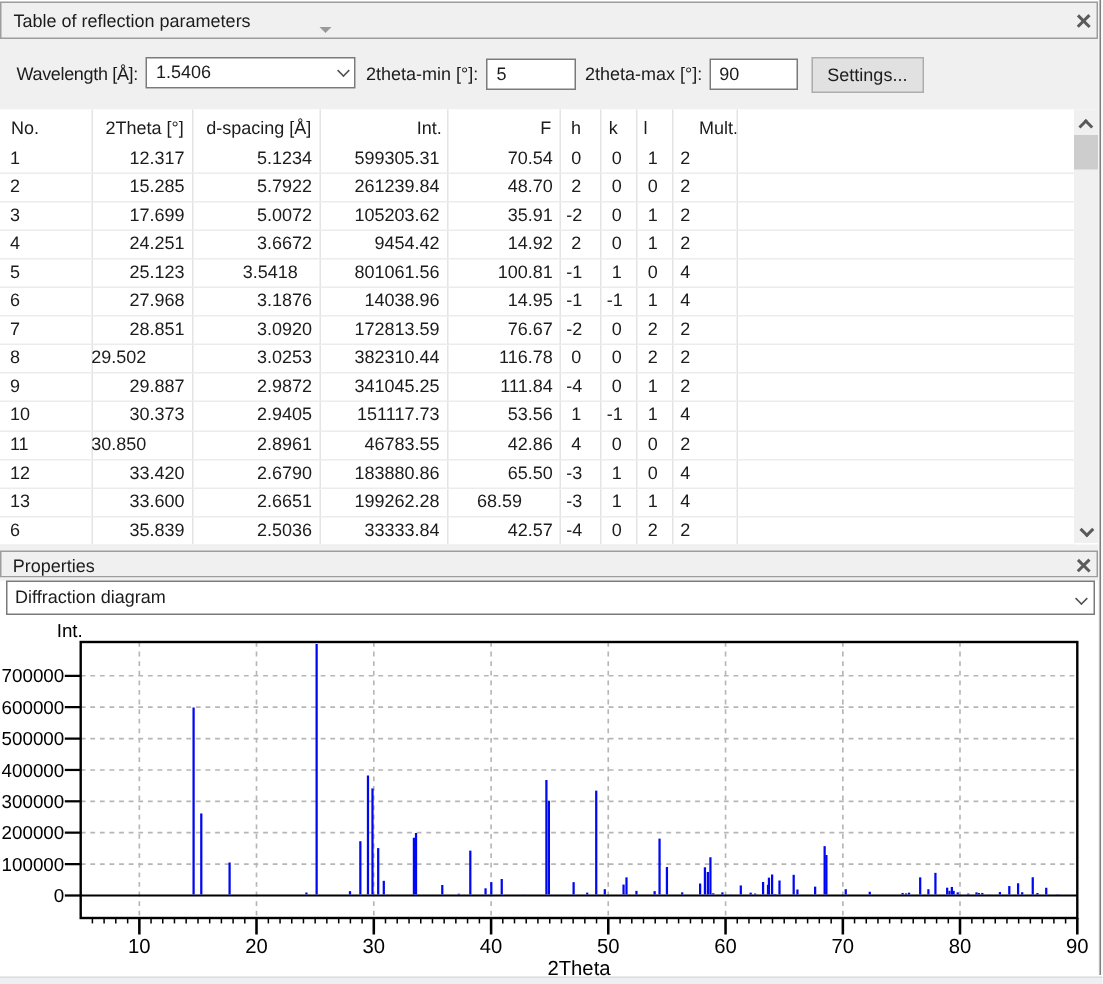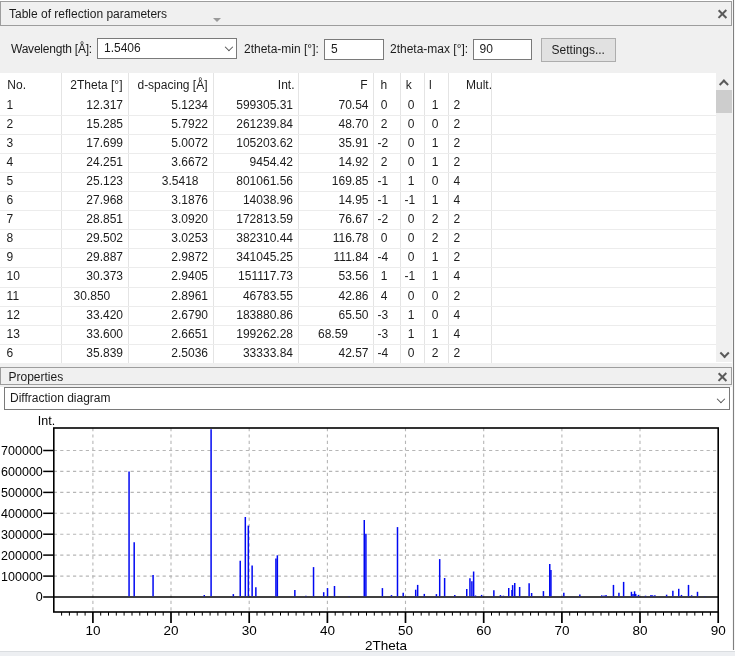--- a/index.html
+++ b/index.html
@@ -103,21 +103,21 @@
 <div class="c " style="left:212.5px;top:153.01px;width:85.0px;height:19.07px;text-align:right;padding-right:4.5px;">9454.42</div>
 <div class="c " style="left:297.5px;top:153.01px;width:75.5px;height:19.07px;text-align:right;padding-right:4.5px;">14.92</div>
 <div class="c " style="left:373.0px;top:153.01px;width:27.0px;height:19.07px;text-align:left;padding-left:4.5px;"> 2</div>
 <div class="c " style="left:400.0px;top:153.01px;width:24.0px;height:19.07px;text-align:left;padding-left:4.5px;"> 0</div>
 <div class="c " style="left:424.0px;top:153.01px;width:24.0px;height:19.07px;text-align:left;padding-left:4.5px;"> 1</div>
 <div class="c " style="left:448.0px;top:153.01px;width:42.6px;height:19.07px;text-align:left;padding-left:5.5px;">2</div>
 <div class="c " style="left:0.0px;top:172.08px;width:60.8px;height:19.07px;text-align:left;padding-left:6.6px;">5</div>
 <div class="c " style="left:60.8px;top:172.08px;width:66.7px;height:19.07px;text-align:right;padding-right:4.5px;">25.123</div>
 <div class="c " style="left:127.5px;top:172.08px;width:91px;height:19.07px;text-align:right;padding-right:20px;">3.5418</div>
 <div class="c " style="left:212.5px;top:172.08px;width:85.0px;height:19.07px;text-align:right;padding-right:4.5px;">801061.56</div>
-<div class="c " style="left:297.5px;top:172.08px;width:75.5px;height:19.07px;text-align:right;padding-right:4.5px;">169.85</div>
+<div class="c " style="left:297.5px;top:172.08px;width:75.5px;height:19.07px;text-align:right;padding-right:4.5px;">100.81</div>
 <div class="c " style="left:373.0px;top:172.08px;width:27.0px;height:19.07px;text-align:left;padding-left:4.5px;">-1</div>
 <div class="c " style="left:400.0px;top:172.08px;width:24.0px;height:19.07px;text-align:left;padding-left:4.5px;"> 1</div>
 <div class="c " style="left:424.0px;top:172.08px;width:24.0px;height:19.07px;text-align:left;padding-left:4.5px;"> 0</div>
 <div class="c " style="left:448.0px;top:172.08px;width:42.6px;height:19.07px;text-align:left;padding-left:5.5px;">4</div>
 <div class="c " style="left:0.0px;top:191.15px;width:60.8px;height:19.07px;text-align:left;padding-left:6.6px;">6</div>
 <div class="c " style="left:60.8px;top:191.15px;width:66.7px;height:19.07px;text-align:right;padding-right:4.5px;">27.968</div>
 <div class="c " style="left:127.5px;top:191.15px;width:85.0px;height:19.07px;text-align:right;padding-right:4.5px;">3.1876</div>
 <div class="c " style="left:212.5px;top:191.15px;width:85.0px;height:19.07px;text-align:right;padding-right:4.5px;">14038.96</div>
 <div class="c " style="left:297.5px;top:191.15px;width:75.5px;height:19.07px;text-align:right;padding-right:4.5px;">14.95</div>
 <div class="c " style="left:373.0px;top:191.15px;width:27.0px;height:19.07px;text-align:left;padding-left:4.5px;">-1</div>
@@ -127,21 +127,21 @@
 <div class="c " style="left:0.0px;top:210.22px;width:60.8px;height:19.07px;text-align:left;padding-left:6.6px;">7</div>
 <div class="c " style="left:60.8px;top:210.22px;width:66.7px;height:19.07px;text-align:right;padding-right:4.5px;">28.851</div>
 <div class="c " style="left:127.5px;top:210.22px;width:85.0px;height:19.07px;text-align:right;padding-right:4.5px;">3.0920</div>
 <div class="c " style="left:212.5px;top:210.22px;width:85.0px;height:19.07px;text-align:right;padding-right:4.5px;">172813.59</div>
 <div class="c " style="left:297.5px;top:210.22px;width:75.5px;height:19.07px;text-align:right;padding-right:4.5px;">76.67</div>
 <div class="c " style="left:373.0px;top:210.22px;width:27.0px;height:19.07px;text-align:left;padding-left:4.5px;">-2</div>
 <div class="c " style="left:400.0px;top:210.22px;width:24.0px;height:19.07px;text-align:left;padding-left:4.5px;"> 0</div>
 <div class="c " style="left:424.0px;top:210.22px;width:24.0px;height:19.07px;text-align:left;padding-left:4.5px;"> 2</div>
 <div class="c " style="left:448.0px;top:210.22px;width:42.6px;height:19.07px;text-align:left;padding-left:5.5px;">2</div>
 <div class="c " style="left:0.0px;top:229.29px;width:60.8px;height:19.07px;text-align:left;padding-left:6.6px;">8</div>
-<div class="c " style="left:60.8px;top:229.29px;width:66.7px;height:19.07px;text-align:right;padding-right:4.5px;">29.502</div>
+<div class="c " style="left:60.8px;top:229.29px;width:66.7px;height:19.07px;padding-right:4.5px;">29.502</div>
 <div class="c " style="left:127.5px;top:229.29px;width:85.0px;height:19.07px;text-align:right;padding-right:4.5px;">3.0253</div>
 <div class="c " style="left:212.5px;top:229.29px;width:85.0px;height:19.07px;text-align:right;padding-right:4.5px;">382310.44</div>
 <div class="c " style="left:297.5px;top:229.29px;width:75.5px;height:19.07px;text-align:right;padding-right:4.5px;">116.78</div>
 <div class="c " style="left:373.0px;top:229.29px;width:27.0px;height:19.07px;text-align:left;padding-left:4.5px;"> 0</div>
 <div class="c " style="left:400.0px;top:229.29px;width:24.0px;height:19.07px;text-align:left;padding-left:4.5px;"> 0</div>
 <div class="c " style="left:424.0px;top:229.29px;width:24.0px;height:19.07px;text-align:left;padding-left:4.5px;"> 2</div>
 <div class="c " style="left:448.0px;top:229.29px;width:42.6px;height:19.07px;text-align:left;padding-left:5.5px;">2</div>
 <div class="c " style="left:0.0px;top:248.36px;width:60.8px;height:19.07px;text-align:left;padding-left:6.6px;">9</div>
 <div class="c " style="left:60.8px;top:248.36px;width:66.7px;height:19.07px;text-align:right;padding-right:4.5px;">29.887</div>
 <div class="c " style="left:127.5px;top:248.36px;width:85.0px;height:19.07px;text-align:right;padding-right:4.5px;">2.9872</div>
@@ -154,21 +154,21 @@
 <div class="c " style="left:0.0px;top:267.43px;width:60.8px;height:19.07px;text-align:left;padding-left:6.6px;">10</div>
 <div class="c " style="left:60.8px;top:267.43px;width:66.7px;height:19.07px;text-align:right;padding-right:4.5px;">30.373</div>
 <div class="c " style="left:127.5px;top:267.43px;width:85.0px;height:19.07px;text-align:right;padding-right:4.5px;">2.9405</div>
 <div class="c " style="left:212.5px;top:267.43px;width:85.0px;height:19.07px;text-align:right;padding-right:4.5px;">151117.73</div>
 <div class="c " style="left:297.5px;top:267.43px;width:75.5px;height:19.07px;text-align:right;padding-right:4.5px;">53.56</div>
 <div class="c " style="left:373.0px;top:267.43px;width:27.0px;height:19.07px;text-align:left;padding-left:4.5px;"> 1</div>
 <div class="c " style="left:400.0px;top:267.43px;width:24.0px;height:19.07px;text-align:left;padding-left:4.5px;">-1</div>
 <div class="c " style="left:424.0px;top:267.43px;width:24.0px;height:19.07px;text-align:left;padding-left:4.5px;"> 1</div>
 <div class="c " style="left:448.0px;top:267.43px;width:42.6px;height:19.07px;text-align:left;padding-left:5.5px;">4</div>
 <div class="c " style="left:0.0px;top:286.50px;width:60.8px;height:19.07px;text-align:left;padding-left:6.6px;">11</div>
-<div class="c " style="left:60.8px;top:286.50px;width:66.7px;height:19.07px;text-align:center;padding-right:4.5px;">30.850</div>
+<div class="c " style="left:60.8px;top:286.50px;width:66.7px;height:19.07px;text-align:left;padding-right:4.5px;">30.850</div>
 <div class="c " style="left:127.5px;top:286.50px;width:85.0px;height:19.07px;text-align:right;padding-right:4.5px;">2.8961</div>
 <div class="c " style="left:212.5px;top:286.50px;width:85.0px;height:19.07px;text-align:right;padding-right:4.5px;">46783.55</div>
 <div class="c " style="left:297.5px;top:286.50px;width:75.5px;height:19.07px;text-align:right;padding-right:4.5px;">42.86</div>
 <div class="c " style="left:373.0px;top:286.50px;width:27.0px;height:19.07px;text-align:left;padding-left:4.5px;"> 4</div>
 <div class="c " style="left:400.0px;top:286.50px;width:24.0px;height:19.07px;text-align:left;padding-left:4.5px;"> 0</div>
 <div class="c " style="left:424.0px;top:286.50px;width:24.0px;height:19.07px;text-align:left;padding-left:4.5px;"> 0</div>
 <div class="c " style="left:448.0px;top:286.50px;width:42.6px;height:19.07px;text-align:left;padding-left:5.5px;">2</div>
 <div class="c " style="left:0.0px;top:305.57px;width:60.8px;height:19.07px;text-align:left;padding-left:6.6px;">12</div>
 <div class="c " style="left:60.8px;top:305.57px;width:66.7px;height:19.07px;text-align:right;padding-right:4.5px;">33.420</div>
 <div class="c " style="left:127.5px;top:305.57px;width:85.0px;height:19.07px;text-align:right;padding-right:4.5px;">2.6790</div>

